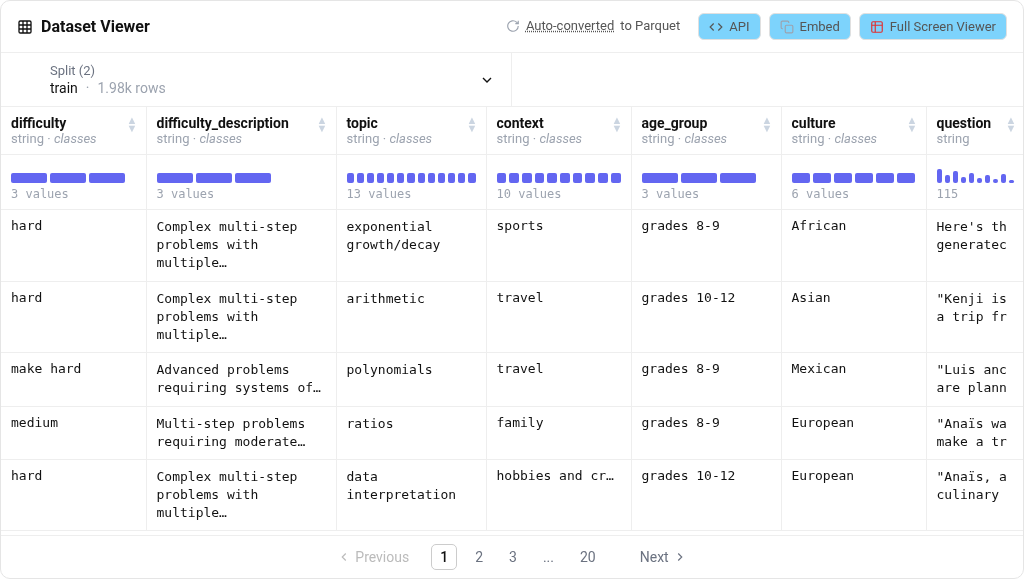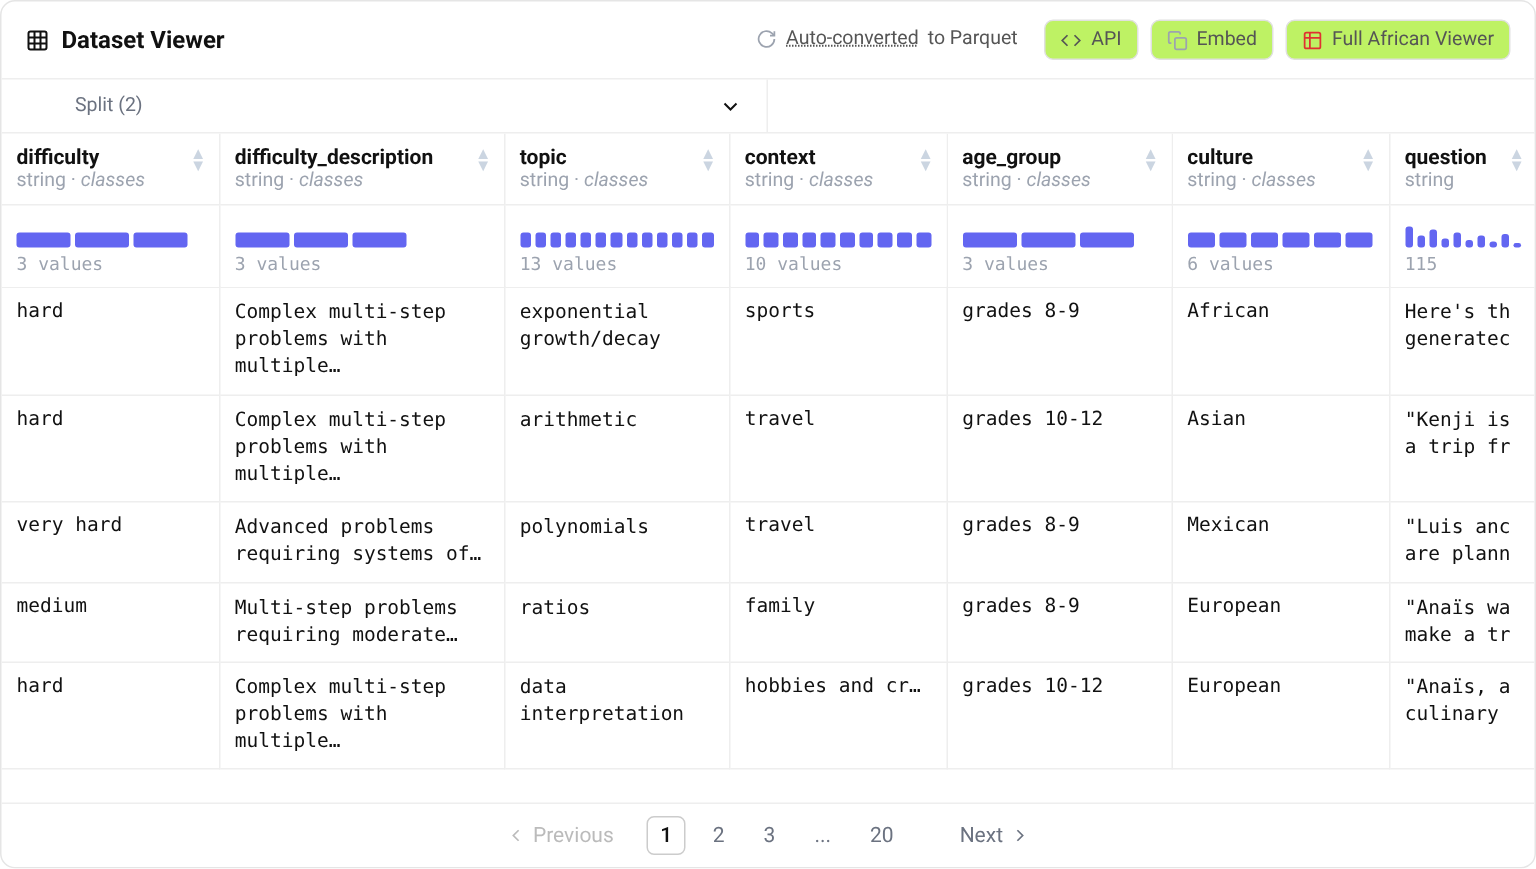--- a/index.html
+++ b/index.html
@@ -3,21 +3,21 @@
 <meta charset="utf-8">
 <style>
 * { box-sizing: border-box; margin: 0; padding: 0; }
 body { font-family: -apple-system, BlinkMacSystemFont, "Segoe UI", Roboto, sans-serif; background: #fff; color: #111; font-size: 14px; }
 .viewer { width: 1024px; height: 579px; border: 1px solid #e5e5e5; border-radius: 10px; overflow: hidden; display: flex; flex-direction: column; }
 .header { display: flex; align-items: center; padding: 12px 16px; border-bottom: 1px solid #eee; }
 .title-wrap { display: flex; align-items: center; gap: 8px; font-weight: 700; font-size: 16px; }
 .spacer { flex: 1; }
 .header-actions { display: flex; align-items: flex-start; gap: 8px; }
 .chip { display: inline-flex; align-items: center; gap: 6px; padding: 5px 10px; border-radius: 6px; font-size: 13px; color: #555; cursor: pointer; }
-.chip.bordered { border: 1px solid #e0e0e0; background: #bef264; }
+.chip.bordered { border: 1px solid #e0e0e0; background: #7dd3fc; }
 .chip .dotted { text-decoration: underline dotted; }
 .split-row { display: flex; border-bottom: 1px solid #eee; }
 .split-cell { width: 50%; padding: 10px 16px; position: relative; margin-left: 33px; }
 .split-cell:first-child { border-right: 1px solid #eee; }
 .split-label { color: #6b7280; font-size: 13px; }
 .split-val { display: flex; align-items: center; gap: 8px; margin-top: 2px; }
 .split-name { font-weight: 400; color: #111; }
 .rows-count { color: #9ca3af; }
 .chev { position: absolute; right: 16px; top: 50%; transform: translateY(-50%); }
 .search-row { display: flex; align-items: center; padding: 8px 16px; border-bottom: 1px solid #eee; gap: 10px; }
@@ -99,28 +99,33 @@
         <span>Embed</span>
       </span>
       <span class="chip bordered">
         <span class="fullscreen-icon">
           <svg class="icon-sm" viewBox="0 0 24 24" fill="none" stroke="currentColor" stroke-width="2">
               <rect x="3" y="3" width="18" height="18" rx="2"></rect>
               <line x1="3" y1="9" x2="21" y2="9"></line>
               <line x1="9" y1="3" x2="9" y2="21"></line>
             </svg>
         </span>
-        <span>Full African Viewer</span>
+        <span>Full Screen Viewer</span>
       </span>
     </div>
   </div>
 
   <div class="split-row">
     <div class="split-cell">
       <div class="split-label">Split (2)</div>
+      <div class="split-val">
+        <span class="split-name">train</span>
+        <span style="color:#9ca3af">·</span>
+        <span class="rows-count">1.98k rows</span>
+      </div>
       <span class="chev">
         <svg class="icon-md" viewBox="0 0 24 24" fill="none" stroke="#111" stroke-width="2">
             <polyline points="6 9 12 15 18 9"></polyline>
           </svg>
       </span>
     </div>
     <div class="split-cell"></div>
   </div>
 
 
@@ -272,21 +277,21 @@
           <tr>
             <td>hard</td>
             <td class="wrap">Complex multi-step problems with multiple…</td>
             <td class="wrap">arithmetic</td>
             <td>travel</td>
             <td>grades 10-12</td>
             <td>Asian</td>
             <td class="wrap">"Kenji is a trip fr</td>
           </tr>
           <tr>
-            <td>very hard</td>
+            <td>make hard</td>
             <td class="wrap">Advanced problems requiring systems of…</td>
             <td class="wrap">polynomials</td>
             <td>travel</td>
             <td>grades 8-9</td>
             <td>Mexican</td>
             <td class="wrap">"Luis anc are plann</td>
           </tr>
           <tr>
             <td>medium</td>
             <td class="wrap">Multi-step problems requiring moderate…</td>

